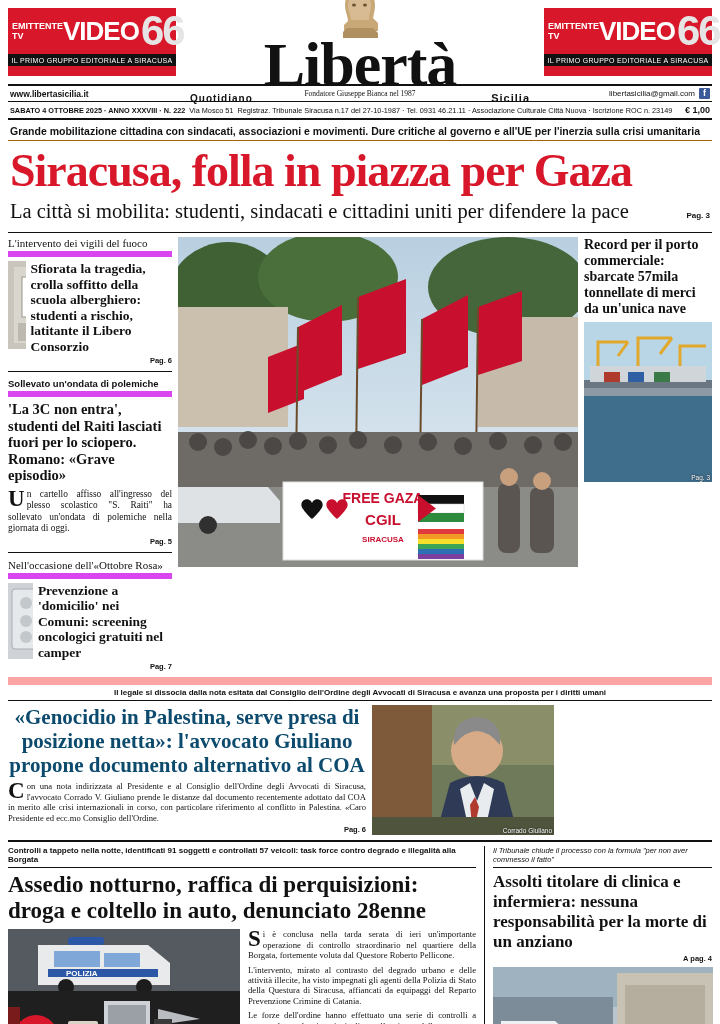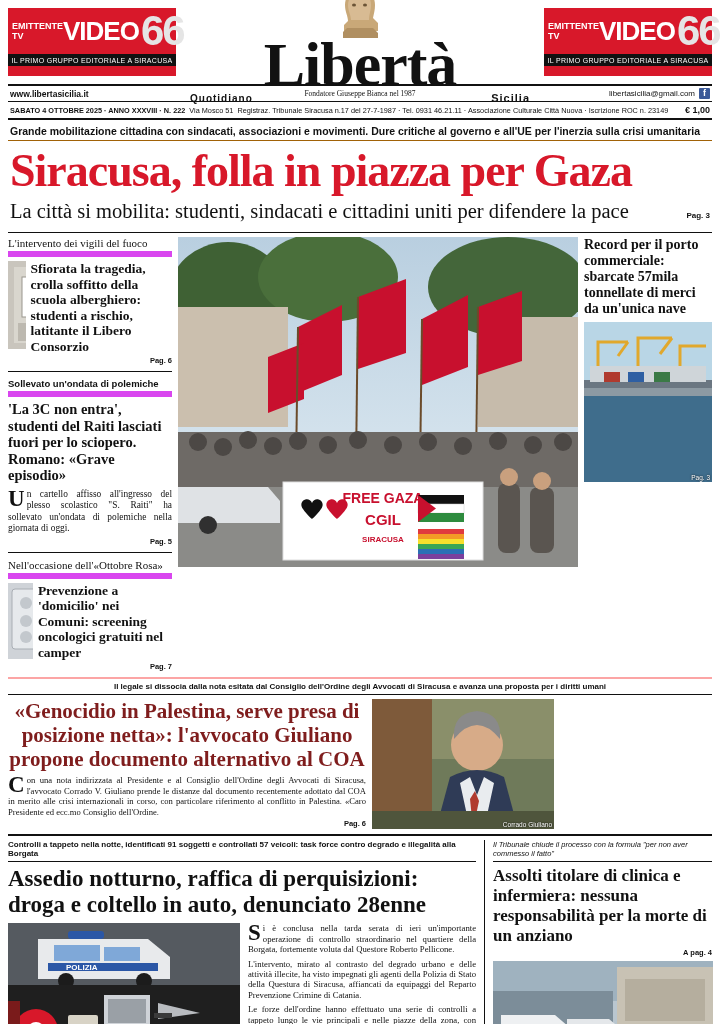--- a/index.html
+++ b/index.html
@@ -67,25 +67,25 @@
   .dropcap::first-letter { float:left; font-size:23px; line-height:19px; padding-right:2px; font-weight:bold; }
 
   
   .photo { position:relative; overflow:hidden; background:#ccc; }
   .photo .cap { position:absolute; right:2px; bottom:1px; color:#fff; font-family:"Liberation Sans",sans-serif; font-size:6.5px; text-shadow:0 0 2px #000; }
 
   
   .right-title { font-size:14px; line-height:16px; font-weight:bold; }
 
   
-  .coa { margin-top:6px; border-top:2px solid #fca5a5; padding-top:3px; }
+  .coa { margin-top:6px; border-top:8px solid #fca5a5; padding-top:3px; }
   .coa-occh { font-family:"Liberation Sans",sans-serif; font-size:8px; font-weight:bold; text-align:center; border-bottom:1px solid #111; padding-bottom:3px; }
   .coa-body { display:flex; gap:6px; margin-top:4px; }
   .coa-left { width:358px; }
-  .coa-title { font-size:21px; line-height:24px; font-weight:bold; color:#7f1d1d; text-align:center; }
+  .coa-title { font-size:21px; line-height:24px; font-weight:bold; color:#0c4a6e; text-align:center; }
   .coa-text { margin-top:4px; font-size:8.6px; line-height:10.4px; text-align:justify; }
 
   
   .bottom { display:flex; gap:8px; margin-top:5px; border-top:2px solid #111; padding-top:4px; }
   .bl { width:468px; }
   .br { width:228px; border-left:1px solid #111; padding-left:8px; }
   .bl-occh { font-family:"Liberation Sans",sans-serif; font-size:8px; font-weight:bold; border-bottom:1px solid #111; padding-bottom:3px; }
   .bl-title { font-size:23px; line-height:26px; font-weight:bold; margin-top:4px; }
   .br-occh { font-family:"Liberation Sans",sans-serif; font-size:7.5px; font-style:italic; border-bottom:1px solid #111; padding-bottom:3px; }
   .br-title { font-size:17px; line-height:20px; font-weight:bold; margin-top:4px; }
@@ -150,21 +150,21 @@
     <div class="mid"></div>
     <div class="mail">
       <span>libertasicilia@gmail.com</span>
       <span class="fb">f</span>
     </div>
   </div>
 
   <div class="dateline">
     <b>SABATO 4 OTTOBRE 2025 · ANNO XXXVIII · N. 222</b>
     <span>Via Mosco 51</span>
-    <span>Registraz. Tribunale Siracusa n.17 del 27-7-1987 · Tel. 0931 46.21.11 · Associazione Culturale Città Nuova · Iscrizione ROC n. 23149</span>
+    <span>Registraz. Tribunale Siracusa n.17 del 27-10-1987 · Tel. 0931 46.21.11 · Associazione Culturale Città Nuova · Iscrizione ROC n. 23149</span>
     <span class="price">€ 1,00</span>
   </div>
 
   <div class="occhiello">Grande mobilitazione cittadina con sindacati, associazioni e movimenti. Dure critiche al governo e all'UE per l'inerzia sulla crisi umanitaria</div>
 
   <div class="headline">Siracusa, folla in piazza per Gaza</div>
   <div class="subhead">
     <span>La città si mobilita: studenti, sindacati e cittadini uniti per difendere la pace</span>
     <span class="pag">Pag. 3</span>
   </div>

